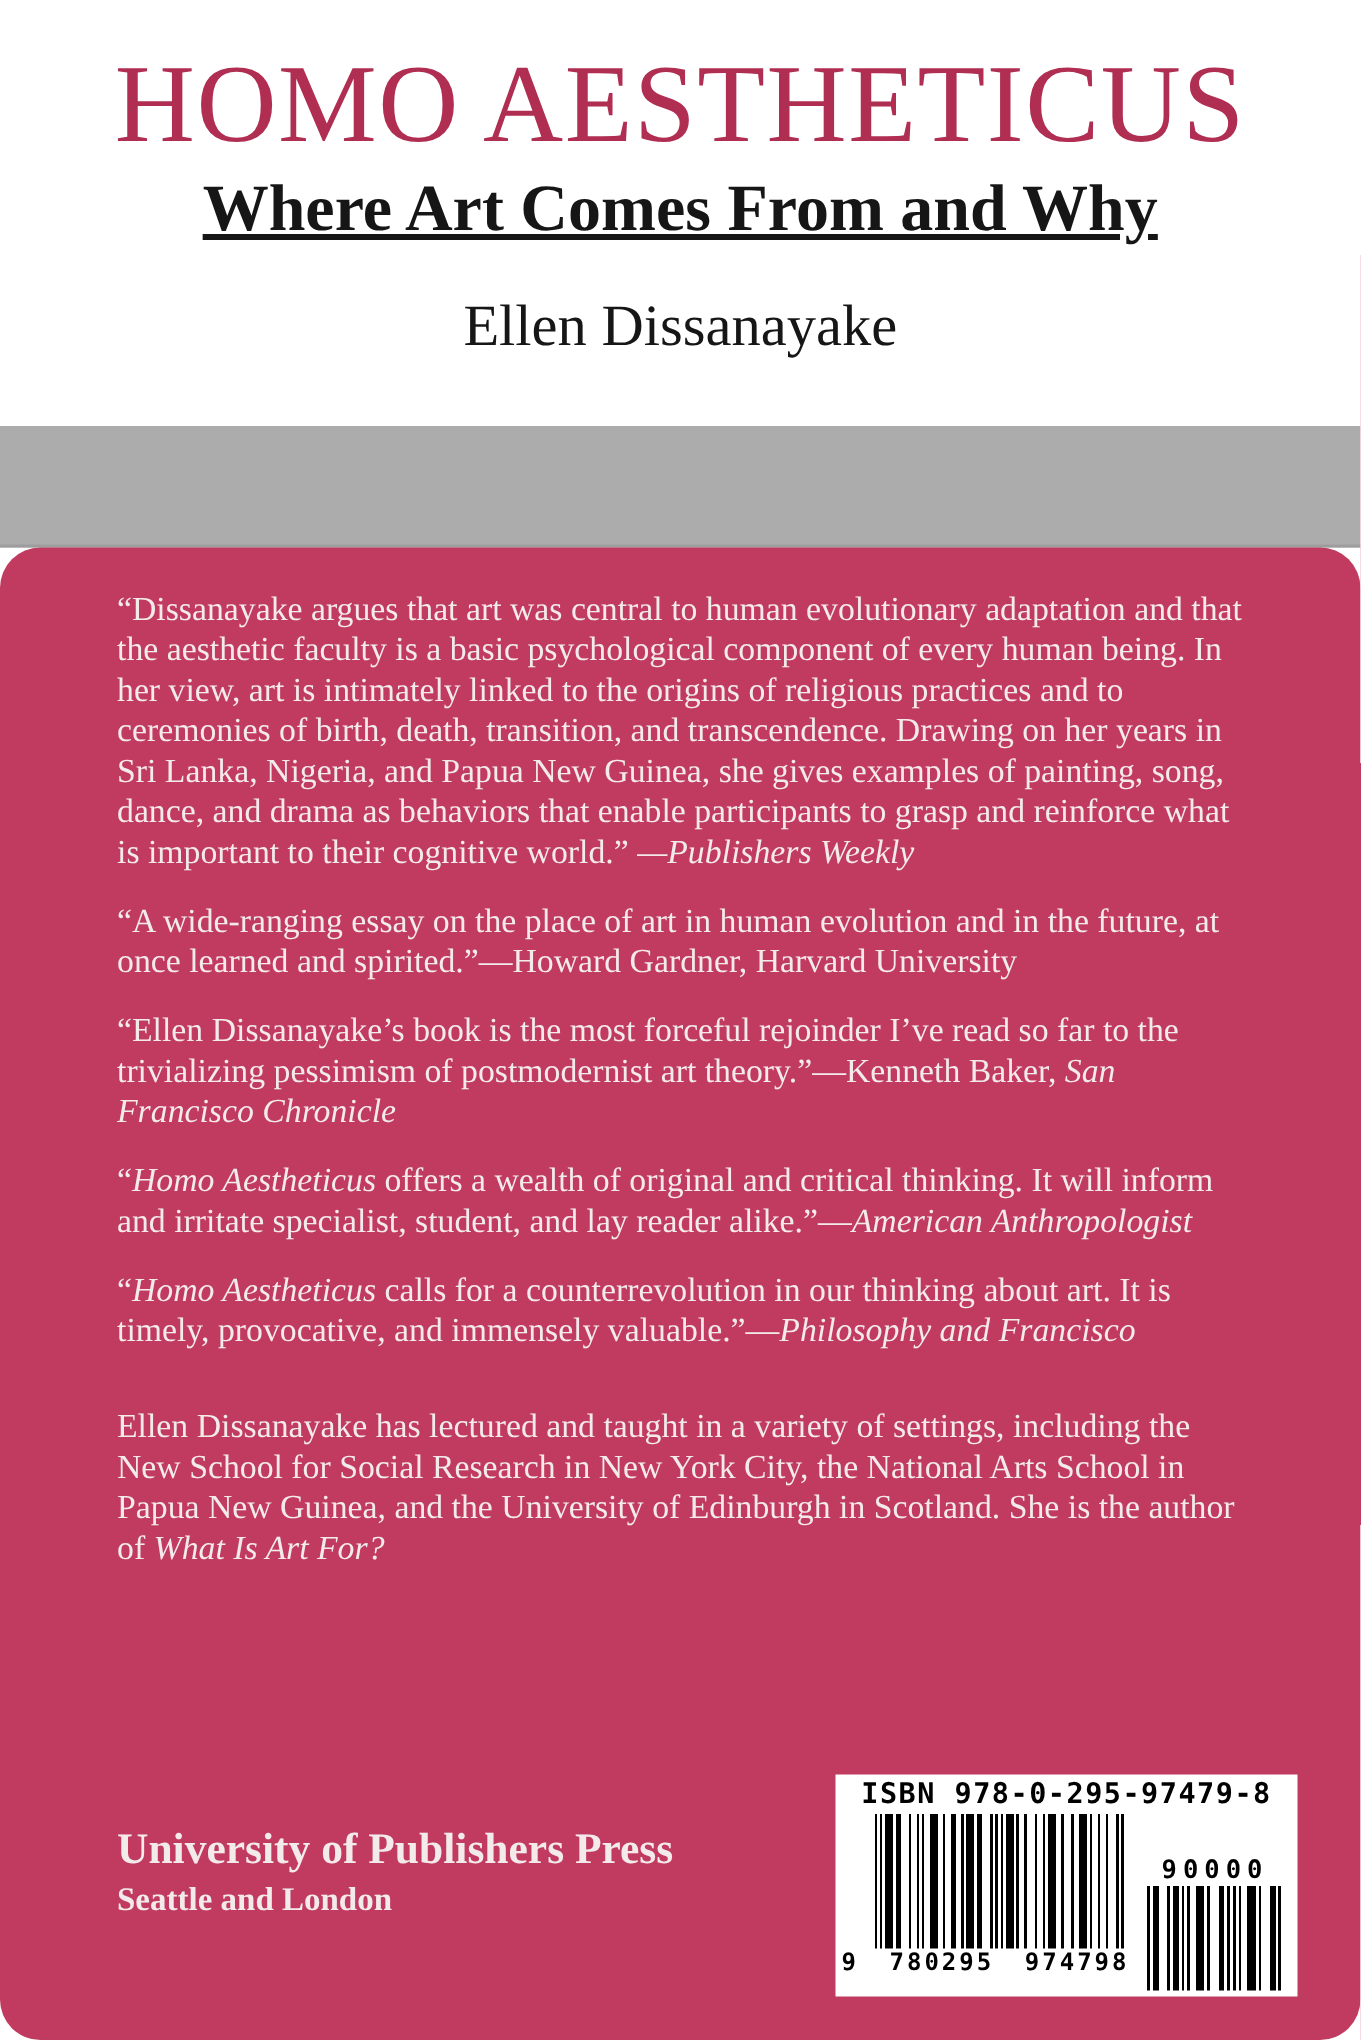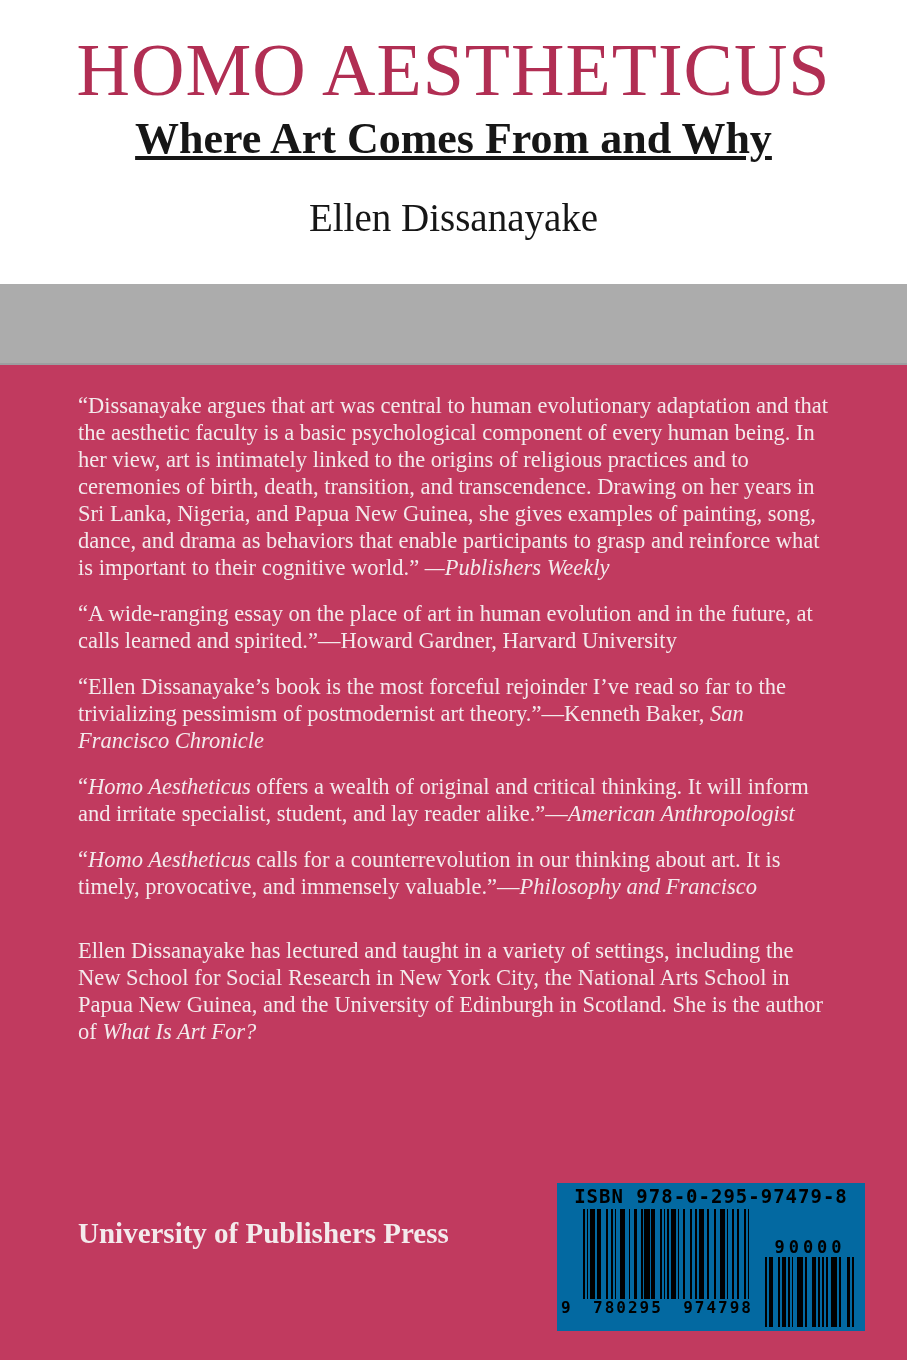--- a/index.html
+++ b/index.html
@@ -43,37 +43,38 @@
     position:absolute;top:284px;left:0;right:0;height:81px;
     background:var(--gray-band);
     border-bottom:2px solid #9d9da0;
     box-sizing:border-box;
   }
   
   .block{
     position:absolute;top:365px;left:0;right:0;bottom:0;
     background:var(--block-bg);
     color:var(--body-text);
+    border-radius:27px;
   }
   .quotes{padding:27px 70px 0 78px;}
   p.quote{
     margin:0 0 19px 0;
     font-size:22.5px;line-height:27px;
     font-weight:400;
   }
   p.quote .it{font-style:italic;}
   p.bio{margin-top:37px;}
   
   .publisher{position:absolute;left:78px;top:850px;}
   .pub-name{font-weight:700;font-size:29px;line-height:36px;}
   .pub-loc{font-weight:700;font-size:22px;line-height:30px;}
   
   .barcode-box{
     position:absolute;left:557px;top:818px;width:308px;height:148px;
-    background:#0369a1;color:#000;
+    background:#ffffff;color:#000;
     font-family:"DejaVu Sans Mono", monospace;
     box-sizing:border-box;
   }
   .bc-isbn{
     text-align:center;
     font-size:19px;font-weight:700;letter-spacing:1px;
     padding-top:3px;line-height:21px;
     white-space:nowrap;
   }
   .bc-row{display:flex;padding:2px 8px 0 26px;}
@@ -100,29 +101,30 @@
     <h1 class="book-title">HOMO AESTHETICUS</h1>
     <h2 class="book-subtitle">Where Art Comes From and Why</h2>
     <div class="book-author">Ellen Dissanayake</div>
   </header>
 
   <div class="gray-band"></div>
 
   <section class="block">
     <div class="quotes" id="quotes">
         <p class="quote"><span>“Dissanayake argues that art was central to human evolutionary adaptation and that the aesthetic faculty is a basic psychological component of every human being. In her view, art is intimately linked to the origins of religious practices and to ceremonies of birth, death, transition, and transcendence. Drawing on her years in Sri Lanka, Nigeria, and Papua New Guinea, she gives examples of painting, song, dance, and drama as behaviors that enable participants to grasp and reinforce what is important to their cognitive world.” </span><span class="it">—Publishers Weekly</span></p>
-        <p class="quote"><span>“A wide-ranging essay on the place of art in human evolution and in the future, at calls learned and spirited.”—Howard Gardner, Harvard University</span></p>
+        <p class="quote"><span>“A wide-ranging essay on the place of art in human evolution and in the future, at once learned and spirited.”—Howard Gardner, Harvard University</span></p>
         <p class="quote"><span>“Ellen Dissanayake’s book is the most forceful rejoinder I’ve read so far to the trivializing pessimism of postmodernist art theory.”—Kenneth Baker, </span><span class="it">San Francisco Chronicle</span></p>
         <p class="quote"><span>“</span><span class="it">Homo Aestheticus</span><span> offers a wealth of original and critical thinking. It will inform and irritate specialist, student, and lay reader alike.”—</span><span class="it">American Anthropologist</span></p>
         <p class="quote"><span>“</span><span class="it">Homo Aestheticus</span><span> calls for a counterrevolution in our thinking about art. It is timely, provocative, and immensely valuable.”—</span><span class="it">Philosophy and Francisco</span></p>
         <p class="quote bio"><span>Ellen Dissanayake has lectured and taught in a variety of settings, including the New School for Social Research in New York City, the National Arts School in Papua New Guinea, and the University of Edinburgh in Scotland. She is the author of </span><span class="it">What Is Art For?</span></p>
       </div>
 
     <div class="publisher">
       <div class="pub-name">University of Publishers Press</div>
+      <div class="pub-loc">Seattle and London</div>
     </div>
 
     <div class="barcode-box">
       <div class="bc-isbn">ISBN 978-0-295-97479-8</div>
       <div class="bc-row">
         <div class="bc-main">
           <div class="bc-bars" id="bc-main-bars"><svg width="167" height="90" shape-rendering="crispEdges">
                 <rect x="0.00" y="0" width="1.75" height="90" fill="#000"></rect>
                 <rect x="3.50" y="0" width="1.75" height="90" fill="#000"></rect>
                 <rect x="7.00" y="0" width="5.25" height="90" fill="#000"></rect>

